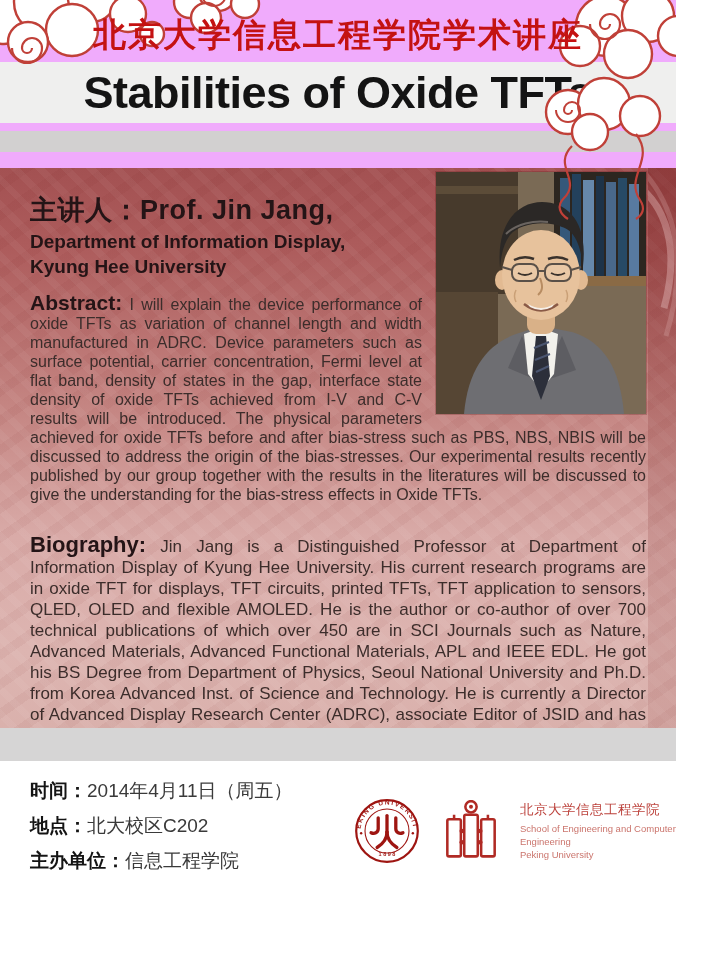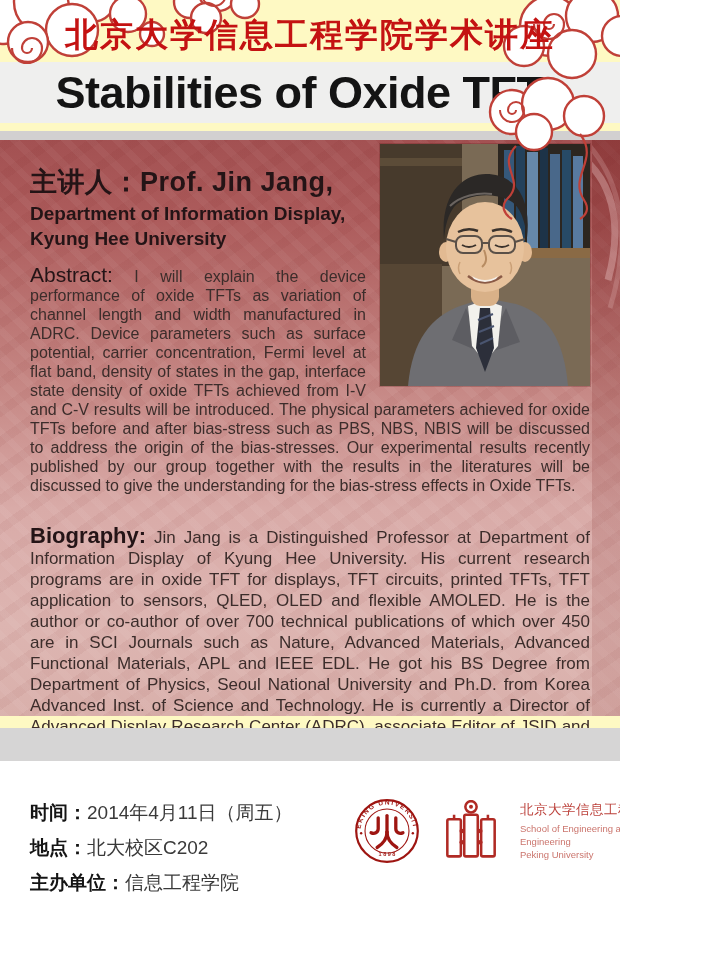--- a/index.html
+++ b/index.html
@@ -1,33 +1,33 @@
 <!DOCTYPE html>
 <html><head>
 <meta charset="utf-8">
 <style>
   html,body{margin:0;padding:0;background:#ffffff;}
-  .poster{position:relative;width:620px;height:960px;background:#fef9c3;overflow:hidden;
+  .poster{position:relative;width:676px;height:960px;background:#f0abfc;overflow:hidden;
           font-family:"Liberation Sans",sans-serif;}
 
   
   .clouds-tl{position:absolute;left:-18px;top:-28px;z-index:3;pointer-events:none;}
   .clouds-tr{position:absolute;right:-10px;top:-16px;z-index:3;pointer-events:none;}
 
   
   .banner{position:absolute;top:13px;left:0;right:0;text-align:center;z-index:4;
           font-family:"DejaVu Serif",serif;font-size:33px;font-weight:600;
           color:#c41212;letter-spacing:2px;}
   .title-band{position:absolute;top:62px;left:0;width:100%;height:61px;background:#efefee;
           z-index:2;display:flex;align-items:center;justify-content:center;}
   .title{font-size:45px;font-weight:700;color:#141414;letter-spacing:-0.5px;}
   .sub-band{position:absolute;top:131px;left:0;width:100%;height:21px;background:#d2d0d0;z-index:2;}
 
   
-  .content{position:absolute;top:140px;left:0;width:100%;height:576px;z-index:2;
+  .content{position:absolute;top:168px;left:0;width:100%;height:576px;z-index:2;
           box-sizing:border-box;padding:0 30px;
           color:#3a2c2a;
           background:
             repeating-linear-gradient(45deg, rgba(255,255,255,0.045) 0 7px, rgba(255,255,255,0) 7px 18px),
             repeating-linear-gradient(-35deg, rgba(110,20,20,0.05) 0 9px, rgba(110,20,20,0) 9px 24px),
             linear-gradient(180deg,#a35152 0%,#ad5c5c 14%,#c58683 42%,#d9aba8 64%,#ddb5b1 84%,#d9b0ab 100%);}
   .right-strip{position:absolute;right:0;top:0;width:28px;height:100%;
           background:linear-gradient(180deg, rgba(110,25,25,0.38), rgba(130,45,45,0.22) 45%, rgba(150,70,70,0.14));}
   .swirls{position:absolute;right:0;top:0;pointer-events:none;}
 
@@ -35,28 +35,28 @@
           box-shadow:0 0 0 1px rgba(90,20,20,0.25);}
   .photo-wrap svg{display:block;}
 
   .speaker{padding-top:24px;}
   .speaker-name{font-size:27px;font-weight:700;color:#241416;letter-spacing:0.5px;}
   .speaker-affil{font-size:19px;font-weight:700;color:#241416;line-height:1.22;margin-top:2px;}
   .speaker-affil:first-of-type{margin-top:10px;}
 
   .para{margin:0;text-align:justify;}
   .abstract{margin-top:15px;font-size:16px;line-height:19px;color:#3c2d2b;}
-  .abstract .h{font-size:21px;font-weight:400;color:#241416;}
+  .abstract .h{font-size:21px;font-weight:700;color:#241416;}
   .bio{margin-top:30px;font-size:17px;line-height:21px;color:#3c2d2b;}
   .bio .h{font-size:22px;font-weight:700;color:#241416;}
 
   
   .gray-band{position:absolute;top:728px;left:0;width:100%;height:33px;background:#d6d5d5;z-index:2;}
   .footer{position:absolute;top:761px;left:0;right:0;bottom:0;background:#ffffff;z-index:2;}
-  .footer-info{position:absolute;left:30px;top:17px;margin-top:22px;}
+  .footer-info{position:absolute;left:30px;top:17px;}
   .f-line{font-size:19px;margin-bottom:13px;height:22px;}
   .f-label{font-weight:700;color:#141414;}
   .f-value{color:#3a3a3a;}
   .f-indent{padding-left:59px;}
 
   .logo-row{position:absolute;left:354px;top:37px;display:flex;align-items:center;}
   .seal{width:66px;height:66px;}
   .gate{width:58px;height:62px;margin-left:22px;}
   .logo-text{margin-left:20px;width:170px;}
   .logo-cn{font-size:13.5px;font-weight:400;color:#bc423c;letter-spacing:0.5px;}

